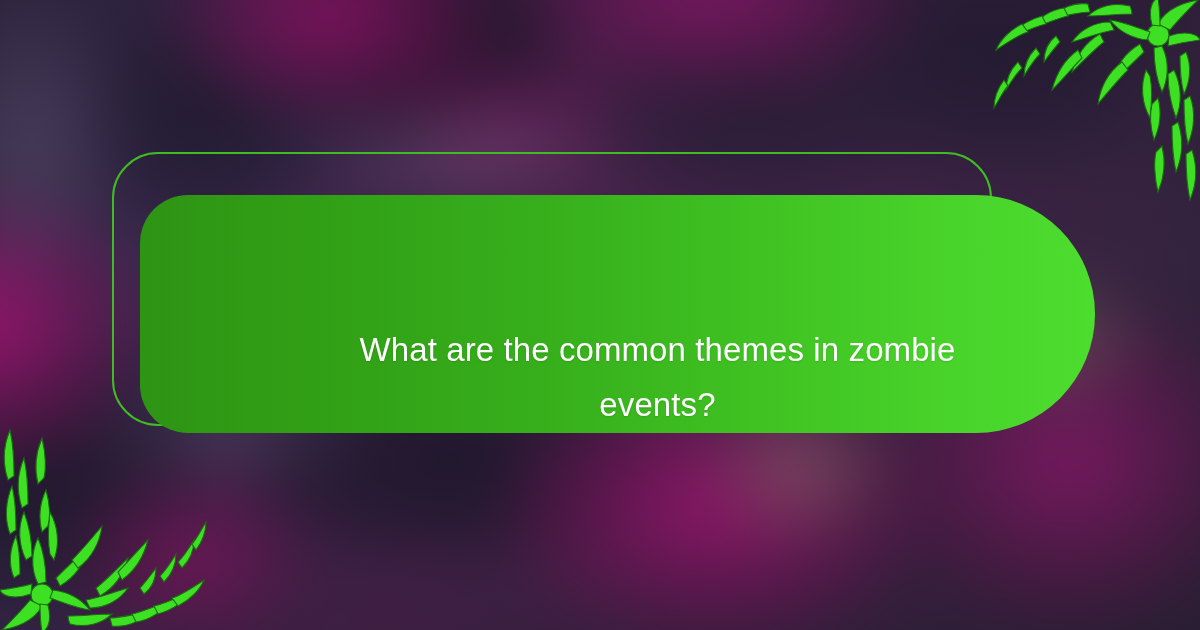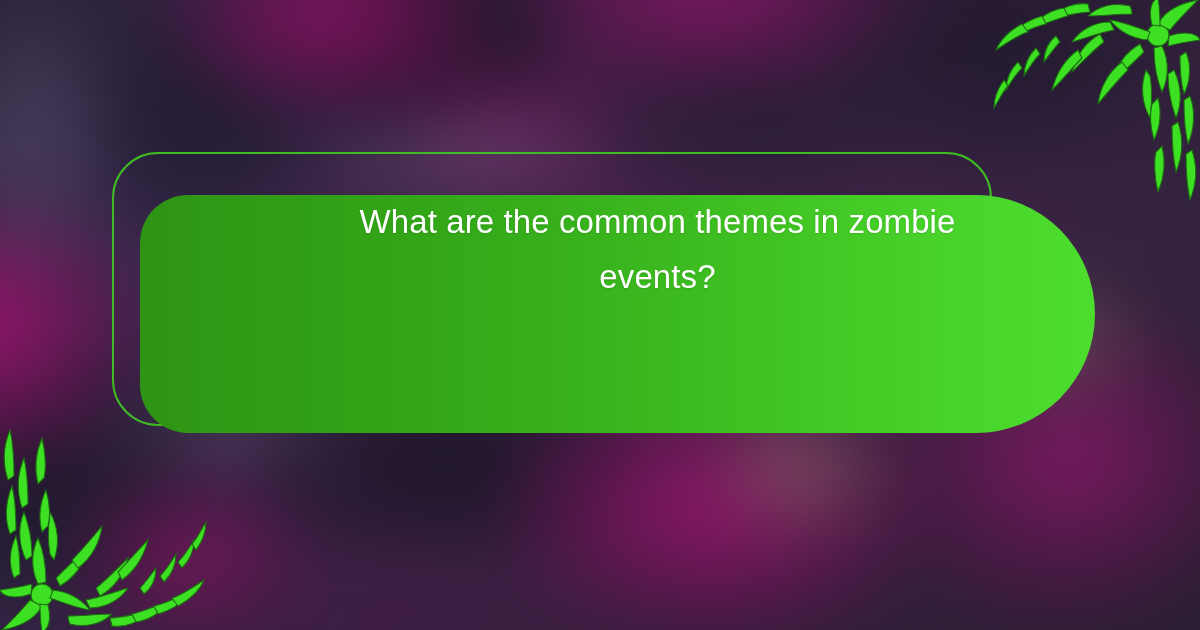--- a/index.html
+++ b/index.html
@@ -120,21 +120,21 @@
     height: 238px;
     border-radius: 48px 119px 119px 48px;
     background: linear-gradient(90deg,
         #2e9414 0%,
         #31a016 20%,
         #37b01c 44%,
         #41c523 68%,
         #49d42b 86%,
         #4cdd2e 100%);
     display: flex;
-    align-items: flex-start;
+    align-items: flex-end;
     justify-content: center;
     box-sizing: border-box;
     padding: 0 70px 0 150px;
   }
 
   .card-title {
     color: #ffffff;
     font-family: "Liberation Sans", sans-serif;
     font-size: 33px;
     font-weight: 400;

